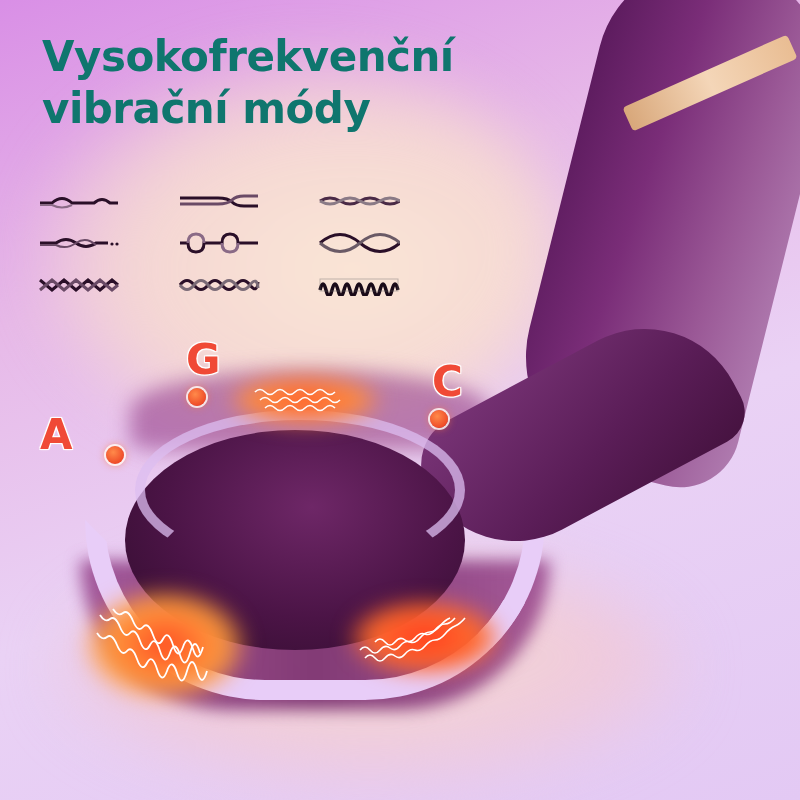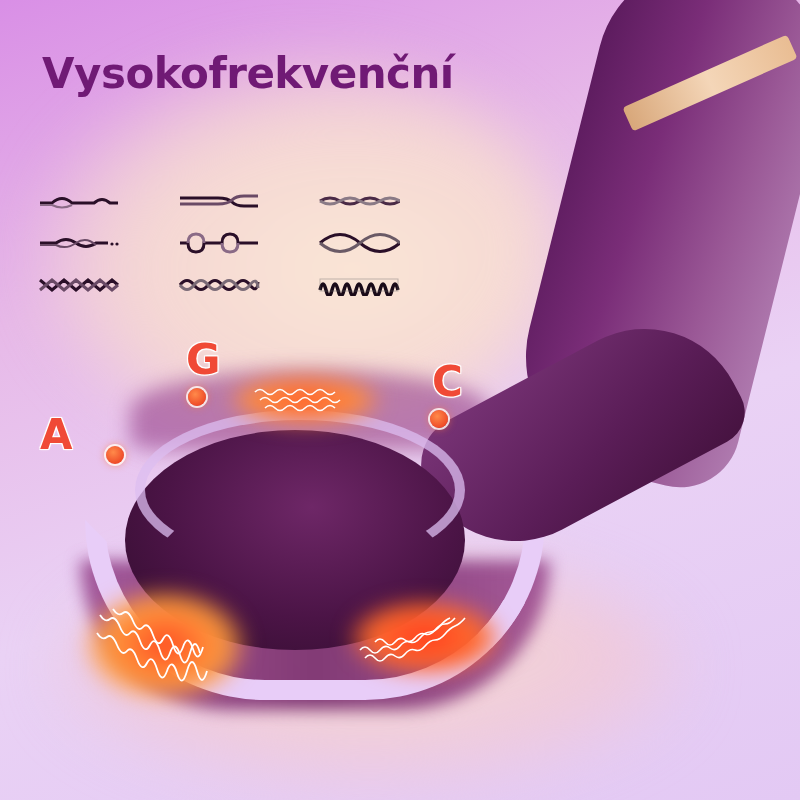--- a/index.html
+++ b/index.html
@@ -11,26 +11,26 @@
     }
     .bg-blob {
       position: absolute;
       border-radius: 50%;
       filter: blur(30px);
     }
     .warm-blob { left: 40px; top: 60px; width: 520px; height: 380px; background: radial-gradient(ellipse at 60% 55%, #fbe7d6 0%, #f4d6d3 50%, rgba(240,200,220,0) 80%); }
     .lower-blob { left: 60px; top: 560px; width: 620px; height: 220px; background: radial-gradient(ellipse at 50% 40%, #f5dfd4 0%, #efc9db 55%, rgba(230,180,220,0) 85%); }
 
     .title {
-      position: absolute; left: 42px; top: 48px;
+      position: absolute; left: 42px; top: 31px;
       font-family: "DejaVu Sans", sans-serif;
       font-weight: bold;
       font-size: 42px;
       line-height: 52px;
-      color: #701a75;
+      color: #0f766e;
       letter-spacing: -0.5px;
     }
 
     .patterns {
       position: absolute; left: 38px; top: 190px;
       display: grid;
       grid-template-columns: 140px 140px 90px;
       column-gap: 0;
       row-gap: 20px;
     }
@@ -124,20 +124,21 @@
     }
   </style>
 </head>
 <body>
 
 <div class="bg-blob warm-blob"></div>
 <div class="bg-blob lower-blob"></div>
 
 <div class="title">
   <div>Vysokofrekvenční</div>
+  <div>vibrační módy</div>
 </div>
 
 <div class="patterns">
   <div class="pattern">
     <svg viewBox="0 0 82 22">
         <path d="M2 13 H14 Q24 4 34 13 H56 Q64 6 72 13 H80" stroke="#2a0f28" stroke-width="3" fill="none"></path>
         <path d="M2 15 H14 Q24 20 34 15" stroke="#8a6a86" stroke-width="2" fill="none"></path>
       </svg>
   </div>
   <div class="pattern">

